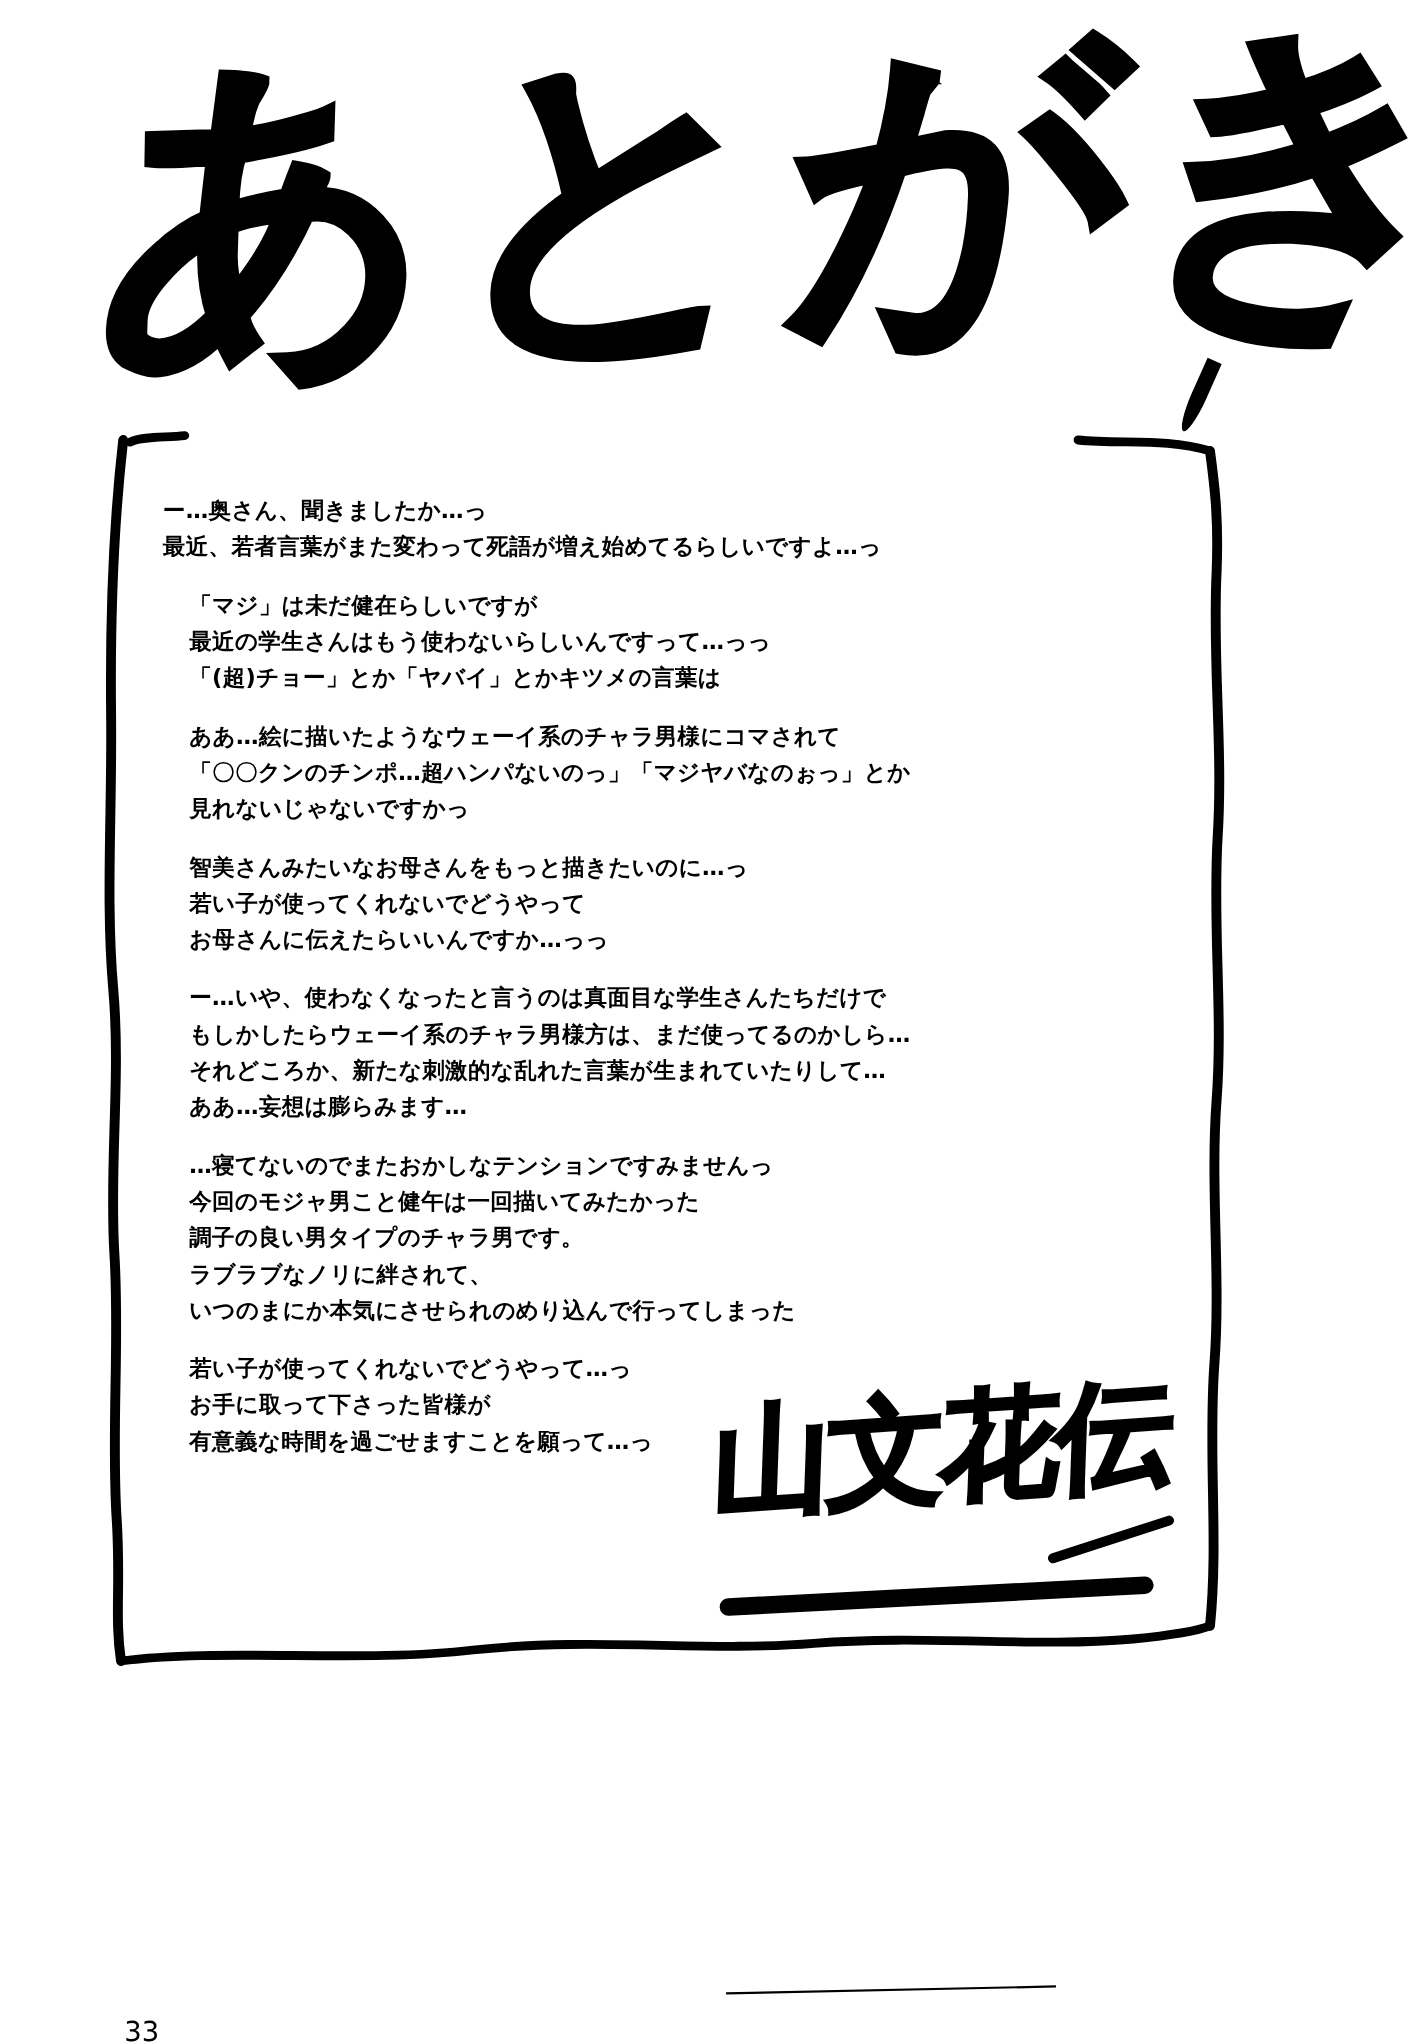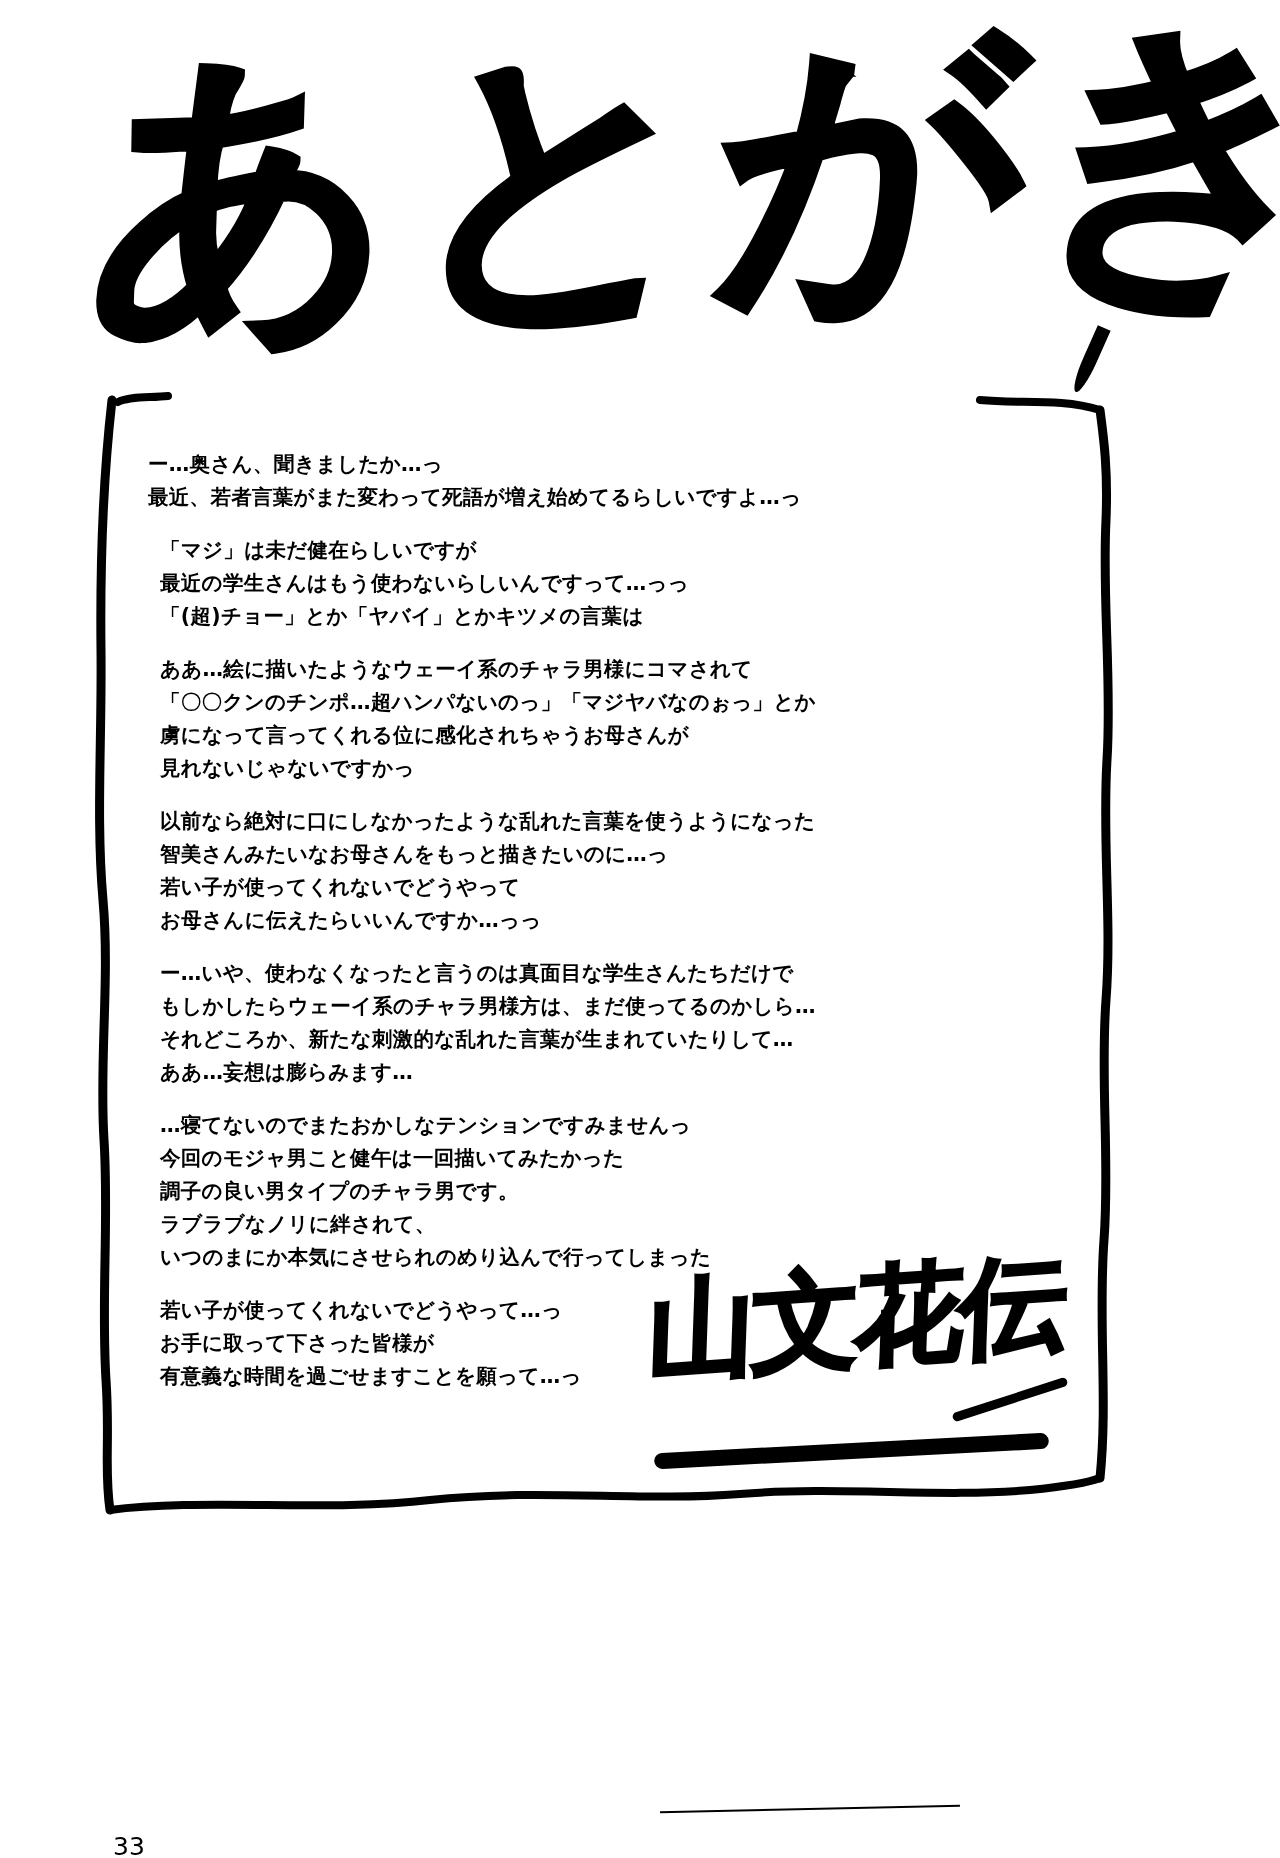--- a/index.html
+++ b/index.html
@@ -76,21 +76,21 @@
   }
   .para {
     margin: 0 0 20px 0;
     font-weight: bold;
   }
   .para .line {
     display: block;
     white-space: pre;
   }
   .para.indent {
-    margin-left: 12px;
+    margin-left: 24px;
   }
 
   
   .signature {
     position: absolute;
     left: 650px;
     top: 1275px;
     width: 420px;
     height: 240px;
   }
@@ -174,26 +174,24 @@
 
     <div class="para indent">
       <span class="line">「マジ」は未だ健在らしいですが</span>
       <span class="line">最近の学生さんはもう使わないらしいんですって…っっ</span>
       <span class="line">「(超)チョー」とか「ヤバイ」とかキツメの言葉は</span>
     </div>
 
     <div class="para indent">
       <span class="line">ああ…絵に描いたようなウェーイ系のチャラ男様にコマされて</span>
       <span class="line">「〇〇クンのチンポ…超ハンパないのっ」「マジヤバなのぉっ」とか</span>
-      <span class="line">虜になって言ってくれる位に感化されちゃうお母さんが</span>
       <span class="line">見れないじゃないですかっ</span>
     </div>
 
     <div class="para indent">
-      <span class="line">以前なら絶対に口にしなかったような乱れた言葉を使うようになった</span>
       <span class="line">智美さんみたいなお母さんをもっと描きたいのに…っ</span>
       <span class="line">若い子が使ってくれないでどうやって</span>
       <span class="line">お母さんに伝えたらいいんですか…っっ</span>
     </div>
 
     <div class="para indent">
       <span class="line">ー…いや、使わなくなったと言うのは真面目な学生さんたちだけで</span>
       <span class="line">もしかしたらウェーイ系のチャラ男様方は、まだ使ってるのかしら…</span>
       <span class="line">それどころか、新たな刺激的な乱れた言葉が生まれていたりして…</span>
       <span class="line">ああ…妄想は膨らみます…</span>

